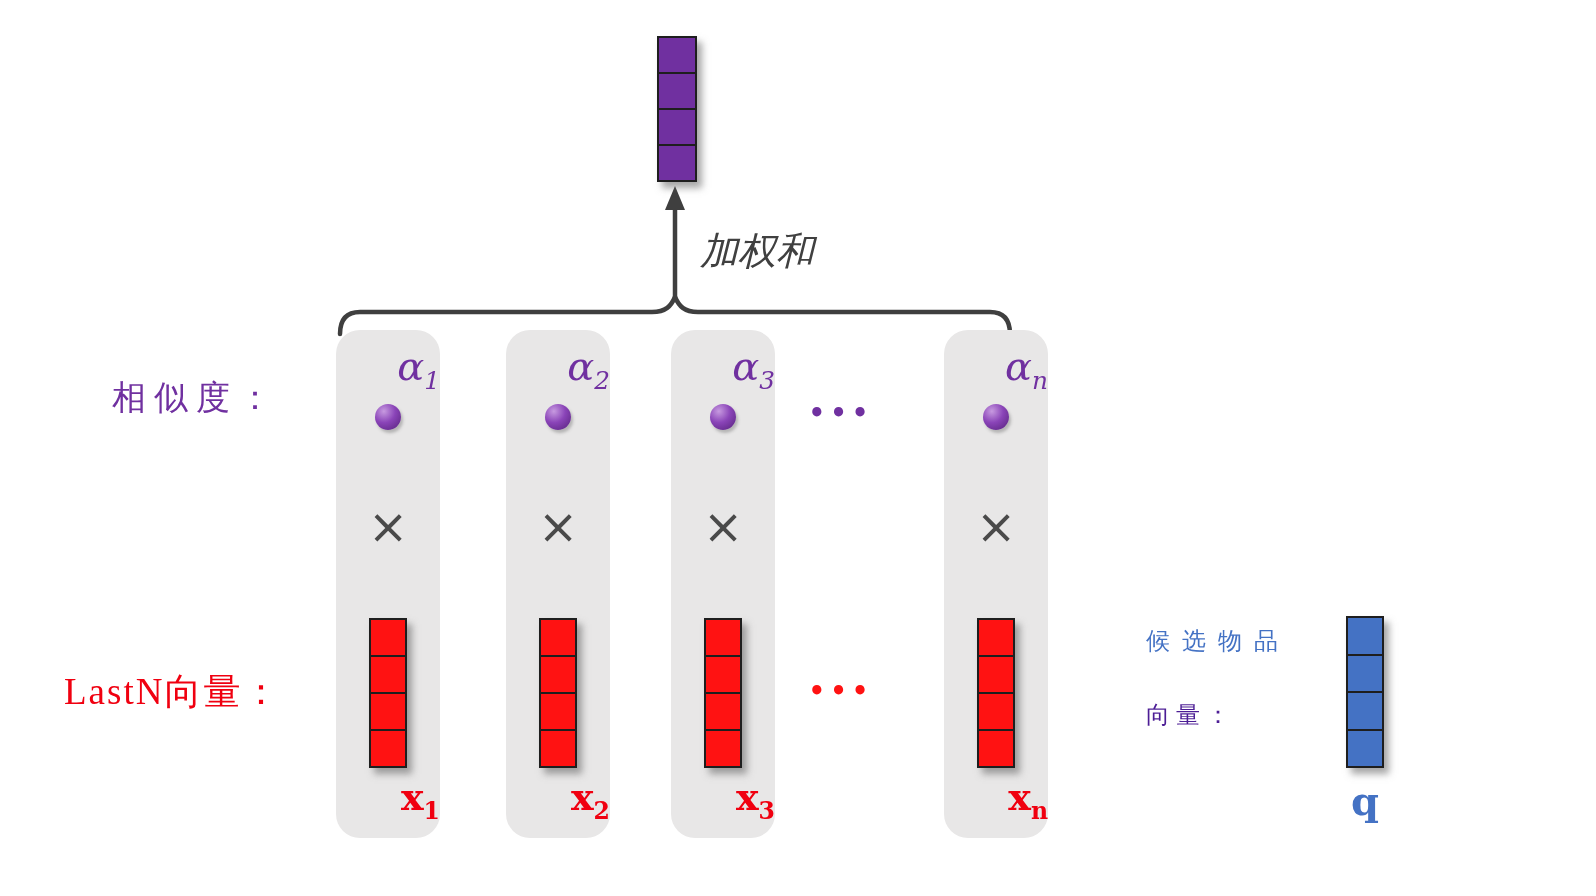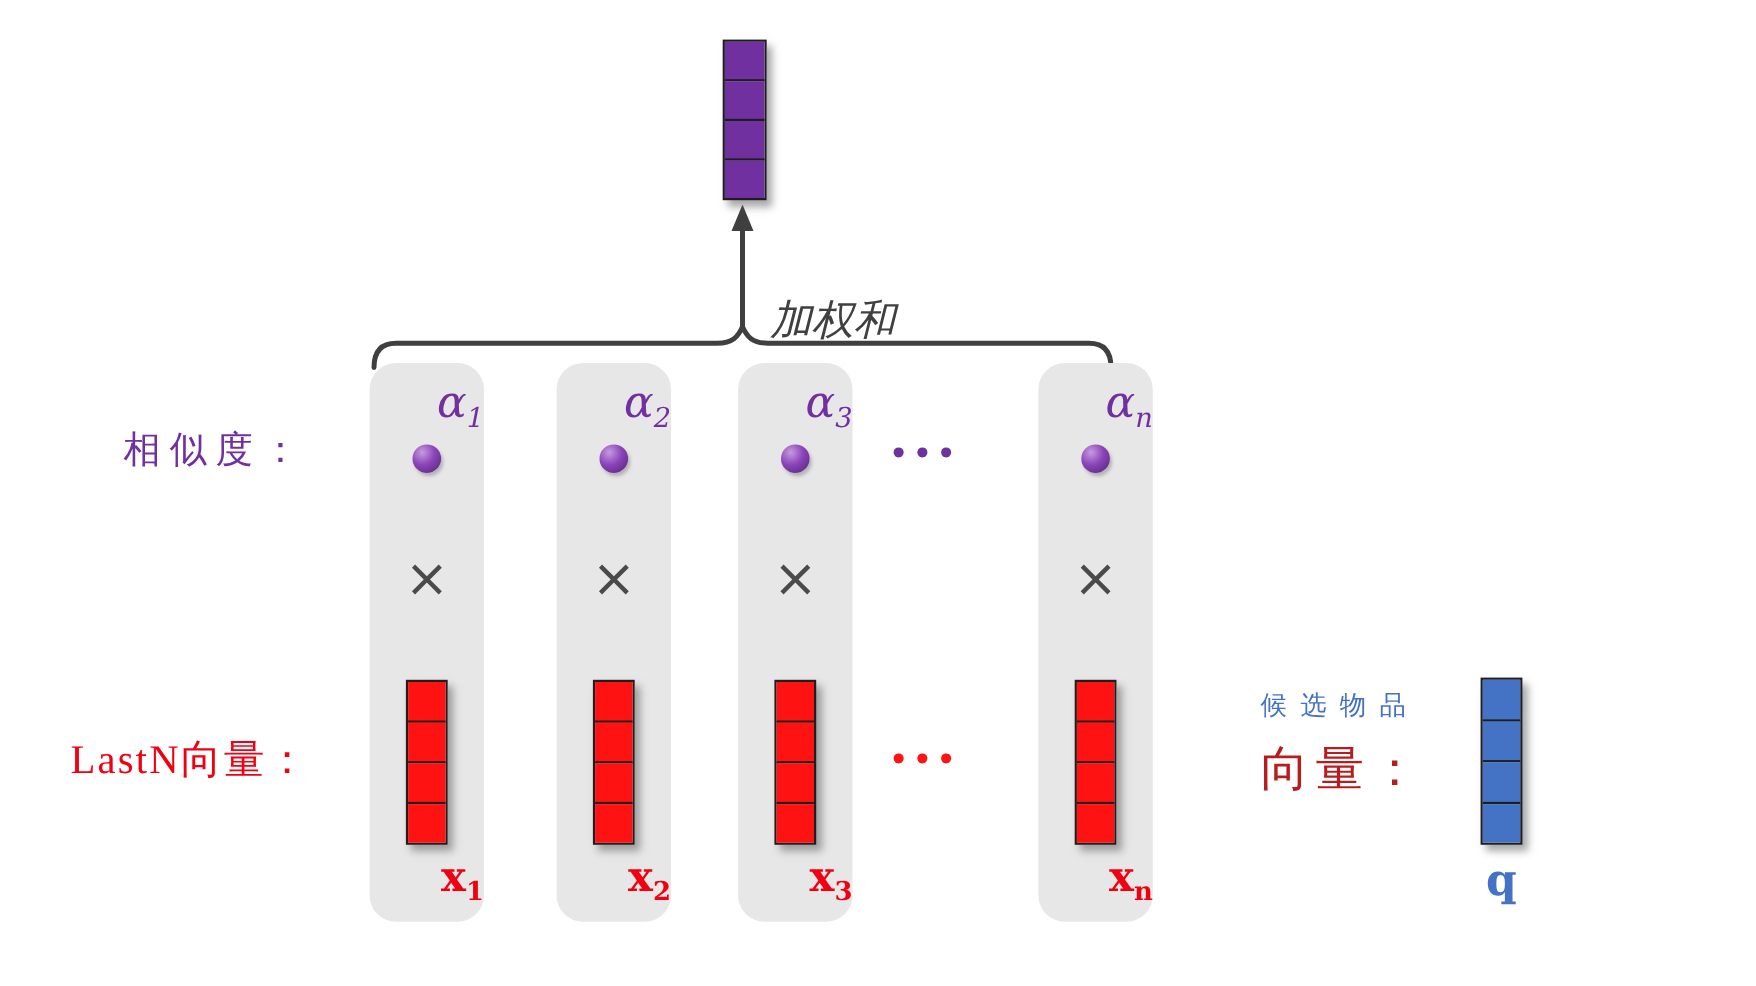--- a/index.html
+++ b/index.html
@@ -63,37 +63,37 @@
   
   .out-vector { left:657px; top:36px; width:40px; height:146px; }
 
   
   .cand-vector { left:1346px; top:616px; width:38px; height:152px; }
 
   
   .txt { position:absolute; line-height:1.25; white-space:nowrap; }
   .weighted-sum {
     left:700px; top:228px; font-size:38px; color:#404040;
-    font-family:"DejaVu Serif", serif; font-style:italic;margin-top:40px;
+    font-family:"DejaVu Serif", serif; font-style:italic;
   }
   .similarity {
-    left:112px; top:388px; font-size:34px; color:#7030A0; letter-spacing:8px;
+    left:112px; top:376px; font-size:34px; color:#7030A0; letter-spacing:8px;
     font-family:"DejaVu Serif", serif;
   }
   .lastn {
     left:64px; top:644px; font-size:37px; color:#F00010; letter-spacing:2px;
     font-family:Liberation Serif, serif;
     margin-top:25px;
   }
   .cand-line1 {
     left:1146px; top:626px; font-size:24px; color:#4472C4; letter-spacing:12px;
     font-family:"DejaVu Serif", serif;
   }
   .cand-line2 {
-    left:1146px; top:672px; font-size:44px; color:#b91c1c; letter-spacing:6px;
+    left:1146px; top:700px; font-size:24px; color:#4c1d95; letter-spacing:6px;
     font-family:"DejaVu Serif", serif;
   }
   .qlabel {
     left:1340px; top:776px; width:50px; text-align:center;
     font-size:40px; font-weight:bold; color:#4472C4;
     font-family:"DejaVu Serif", serif;
   }
 
   
   .dots {

